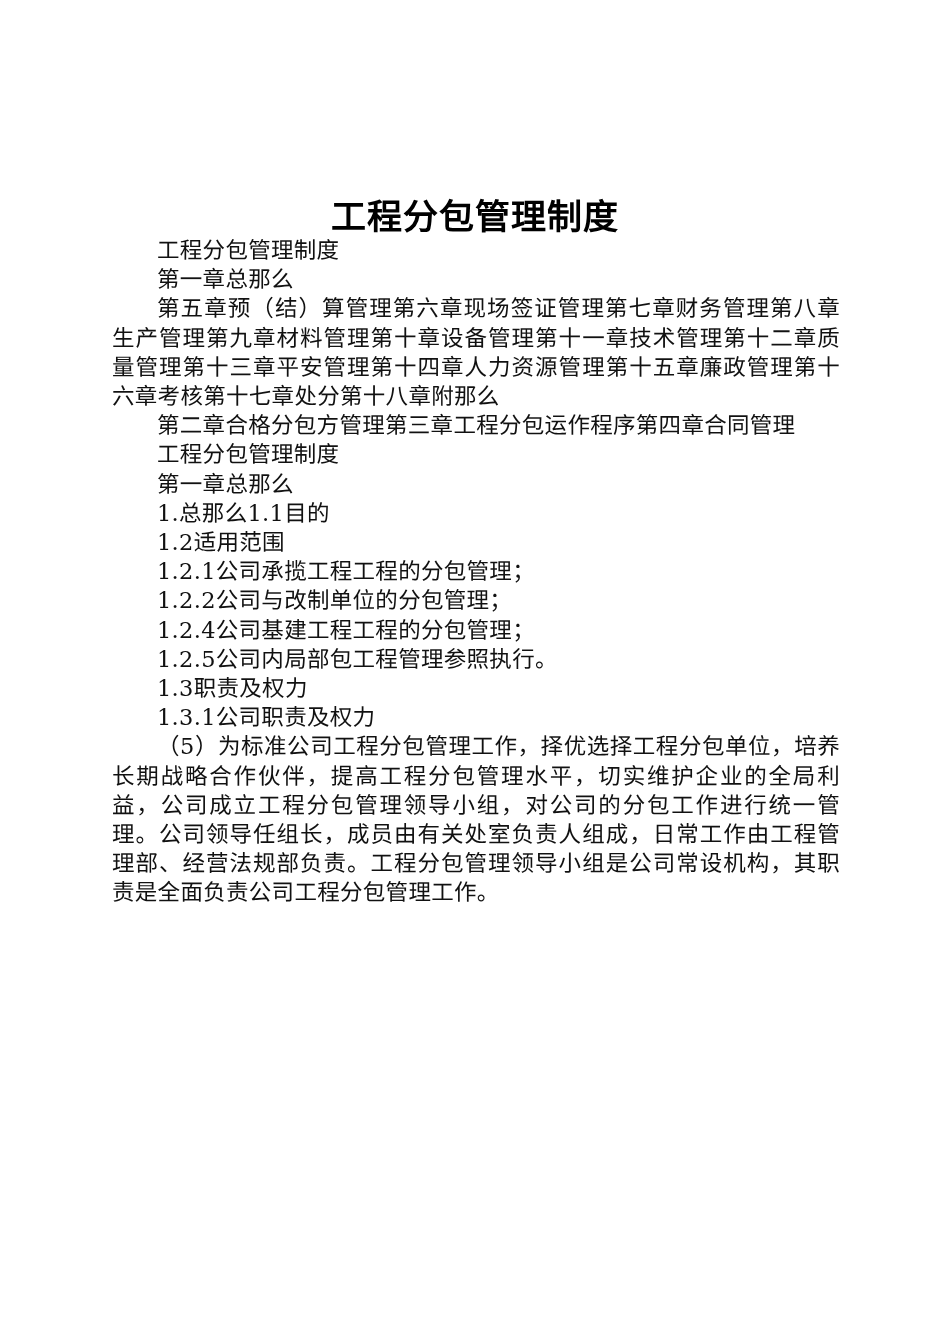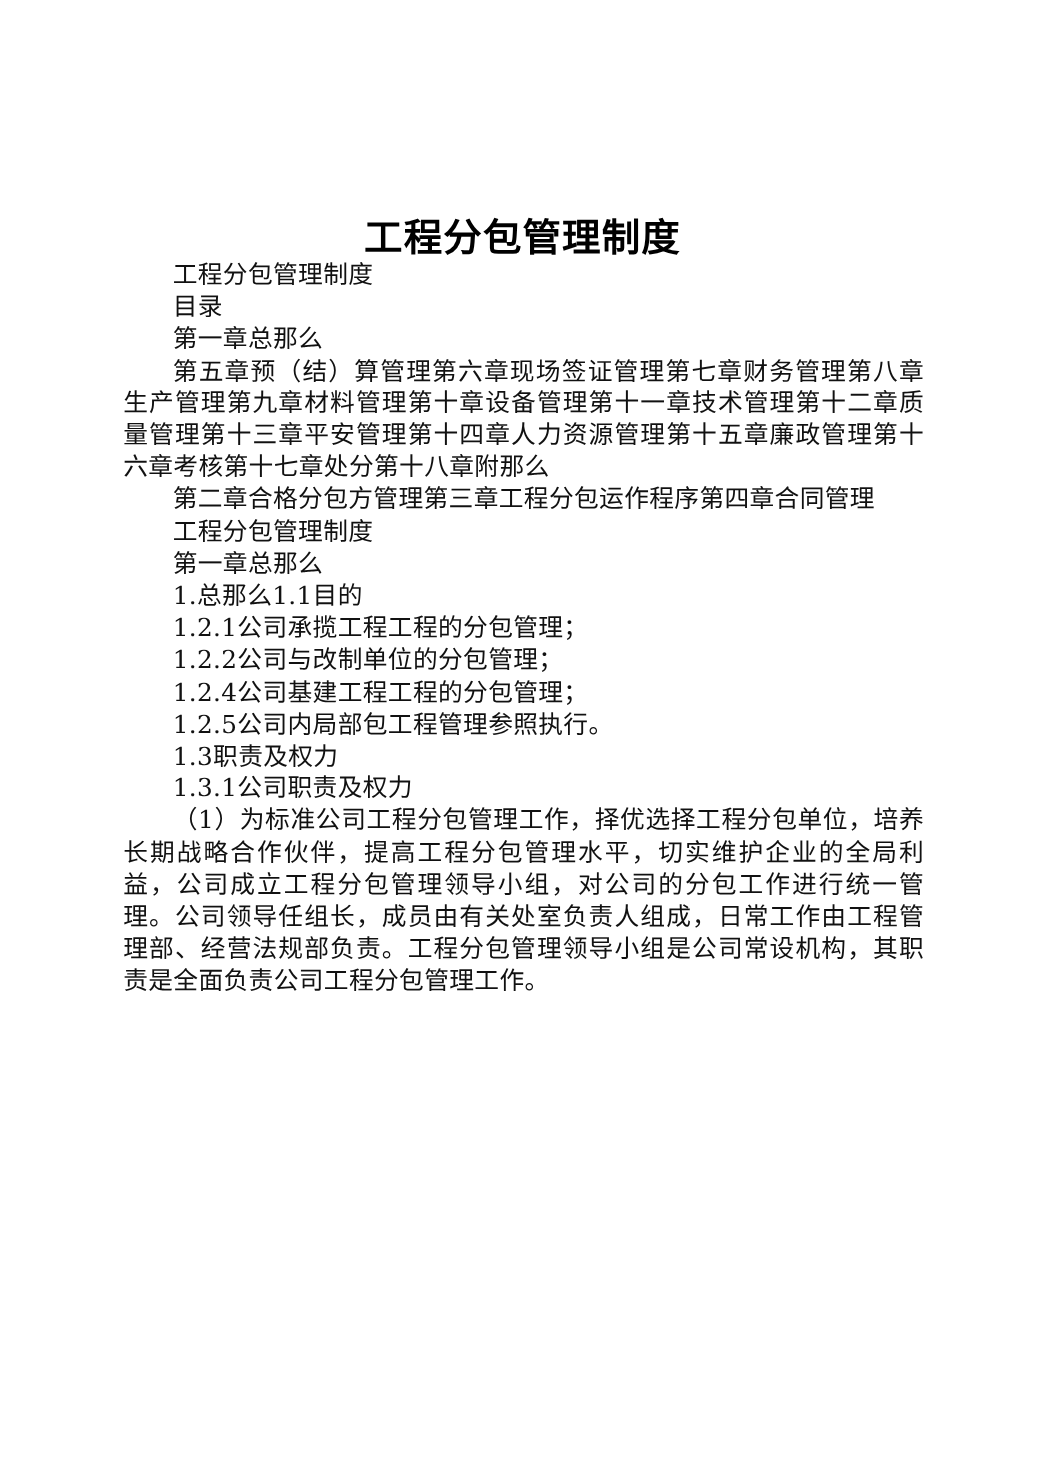--- a/index.html
+++ b/index.html
@@ -75,31 +75,31 @@
 </style>
 </head>
 <body>
 
 <div class="page">
 
   <h1 class="doc-title">工程分包管理制度</h1>
 
   <div class="body-block">
     <p class="para indent">工程分包管理制度</p>
-    <p class="para indent">目录</p>
     <p class="para indent">第一章总那么</p>
     <p class="para indent">第五章预（结）算管理第六章现场签证管理第七章财务管理第八章生产管理第九章材料管理第十章设备管理第十一章技术管理第十二章质量管理第十三章平安管理第十四章人力资源管理第十五章廉政管理第十六章考核第十七章处分第十八章附那么</p>
     <p class="para indent">第二章合格分包方管理第三章工程分包运作程序第四章合同管理</p>
     <p class="para indent">工程分包管理制度</p>
     <p class="para indent">第一章总那么</p>
     <p class="para indent">1.总那么1.1目的</p>
+    <p class="para indent">1.2适用范围</p>
     <p class="para indent">1.2.1公司承揽工程工程的分包管理；</p>
     <p class="para indent">1.2.2公司与改制单位的分包管理；</p>
     <p class="para indent">1.2.4公司基建工程工程的分包管理；</p>
     <p class="para indent">1.2.5公司内局部包工程管理参照执行。</p>
     <p class="para indent">1.3职责及权力</p>
     <p class="para indent">1.3.1公司职责及权力</p>
-    <p class="para indent">（1）为标准公司工程分包管理工作，择优选择工程分包单位，培养长期战略合作伙伴，提高工程分包管理水平，切实维护企业的全局利益，公司成立工程分包管理领导小组，对公司的分包工作进行统一管理。公司领导任组长，成员由有关处室负责人组成，日常工作由工程管理部、经营法规部负责。工程分包管理领导小组是公司常设机构，其职责是全面负责公司工程分包管理工作。</p>
+    <p class="para indent">（5）为标准公司工程分包管理工作，择优选择工程分包单位，培养长期战略合作伙伴，提高工程分包管理水平，切实维护企业的全局利益，公司成立工程分包管理领导小组，对公司的分包工作进行统一管理。公司领导任组长，成员由有关处室负责人组成，日常工作由工程管理部、经营法规部负责。工程分包管理领导小组是公司常设机构，其职责是全面负责公司工程分包管理工作。</p>
   </div>
 
   <div class="footer">第1页 共8页</div>
 
 </div>
 
 </body></html>

